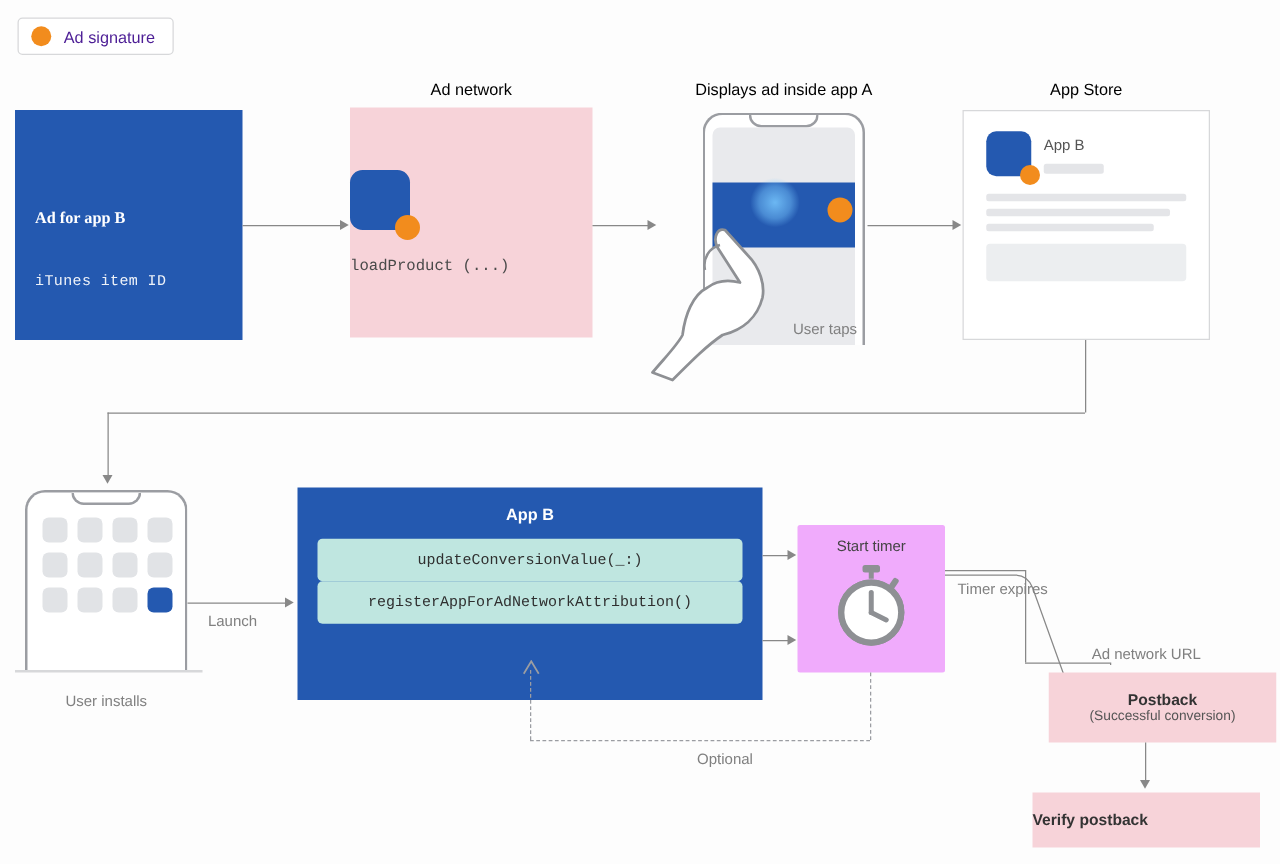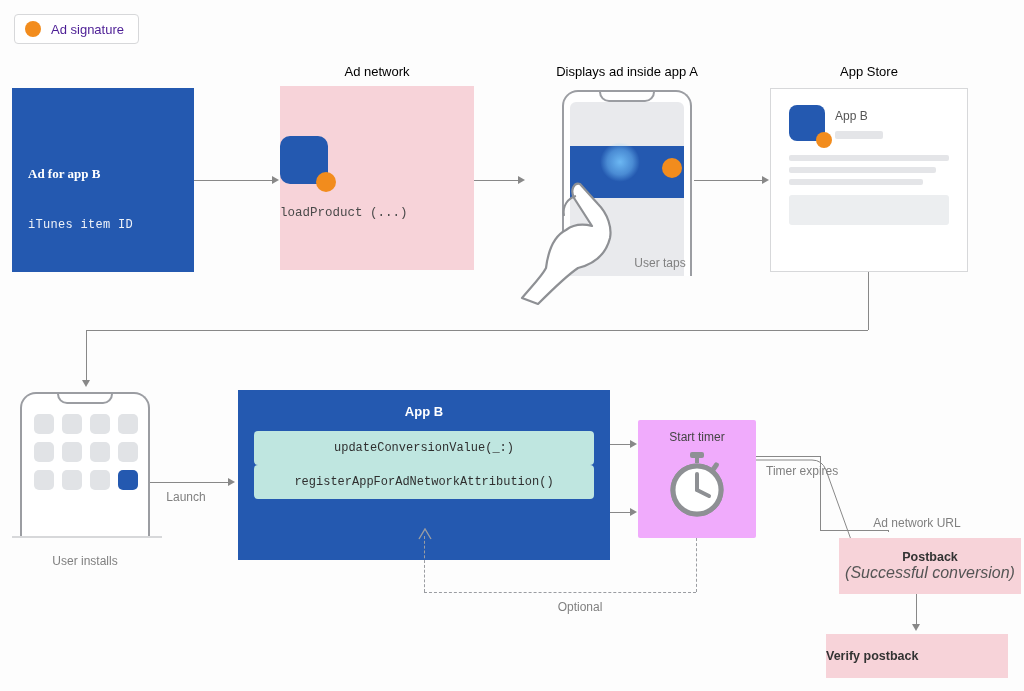--- a/index.html
+++ b/index.html
@@ -57,21 +57,21 @@
   .panel-appb .title { color: #fff; text-align: center; font-weight: 600; font-size: 13px; margin-bottom: 12px; }
   .method { background: #bfe6e0; color: #2f2f2f; font-family: "Courier New", monospace; font-size: 12px; text-align: center; padding: 10px 6px; border-radius: 4px; margin-bottom: 20px; }
 
   
   .panel-timer { position: absolute; left: 638px; top: 420px; width: 118px; height: 118px; background: #f0abfc; display: flex; flex-direction: column; align-items: center; padding-top: 10px; gap: 8px; border-radius: 2px; }
   .panel-timer .t { font-size: 12px; color: #444; }
 
   
   .panel-postback { position: absolute; left: 826px; top: 538px; width: 182px; height: 56px; background: #f7d3d9; display: flex; flex-direction: column; align-items: center; justify-content: center; font-size: 12px; color: #333; margin-left: 13px; }
   .panel-postback .pb-title { font-weight: 600; font-size: 12.5px; }
-  .panel-postback .pb-sub { font-size: 16px; color: #555; font-style: italic; }
+  .panel-postback .pb-sub { font-size: 11px; color: #555; }
   .panel-verify { position: absolute; left: 826px; top: 634px; width: 182px; height: 44px; background: #f7d3d9; display: flex; align-items: center; justify-content: flex-start; font-size: 12.5px; font-weight: 600; color: #333; }
 
   
   .hline { position: absolute; height: 1px; background: #888; }
   .vline { position: absolute; width: 1px; background: #888; }
   .ahead { position: absolute; width: 0; height: 0; border-top: 4px solid transparent; border-bottom: 4px solid transparent; }
   .ahead.right { border-left: 7px solid #888; }
   .ahead.down  { border-top: 7px solid #888; border-bottom: none; border-left: 4px solid transparent; border-right: 4px solid transparent; width:0; height:0;}
   .dashed { border-top: 1px dashed #9b9da2; background: none; height: 0; }
   .vdashed { border-left: 1px dashed #9b9da2; background: none; width: 0; }

